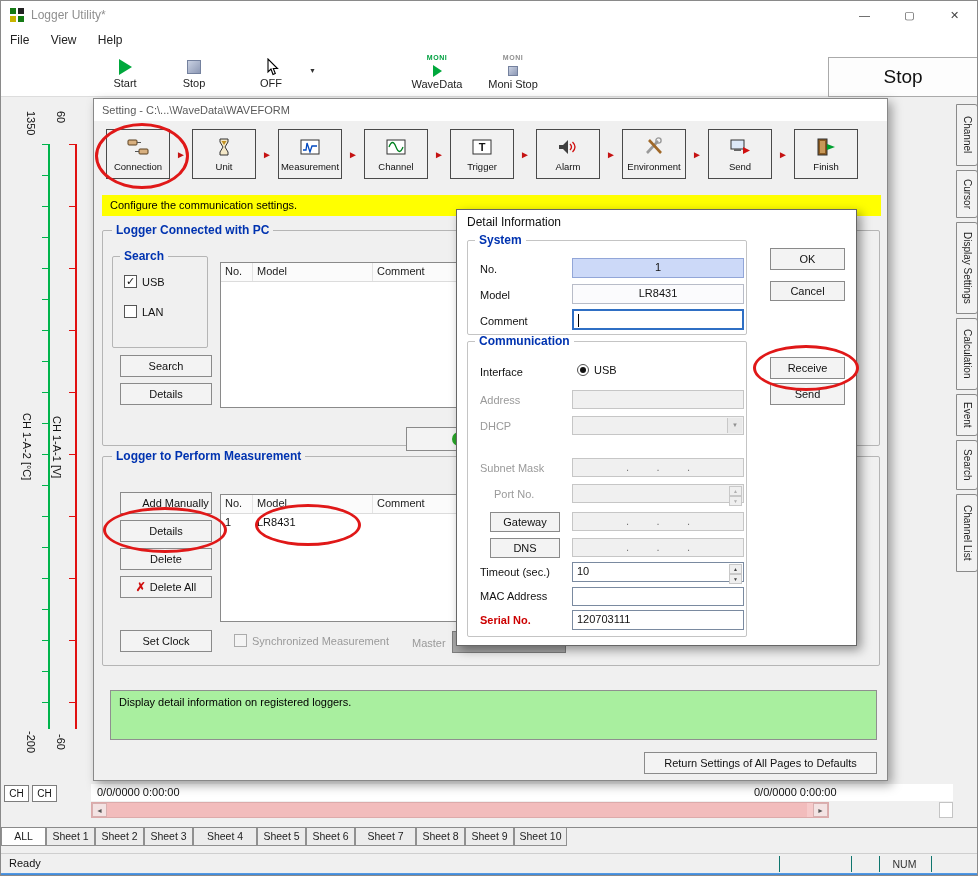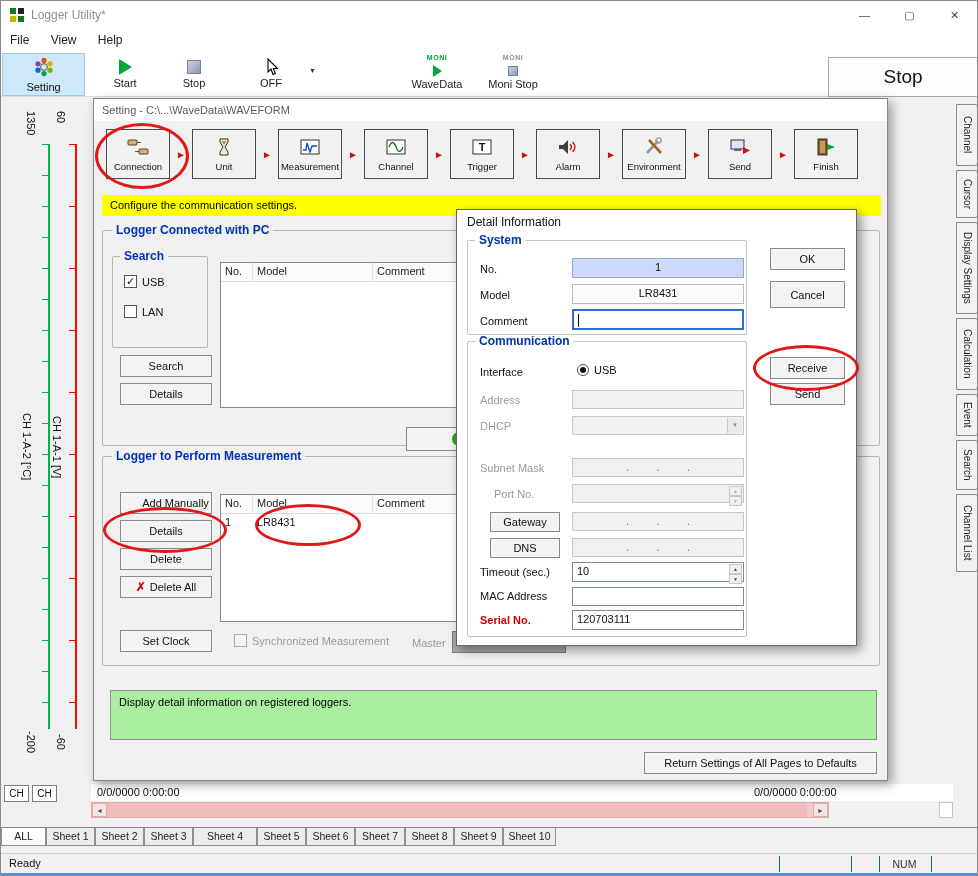--- a/index.html
+++ b/index.html
@@ -122,34 +122,20 @@
     </span>
   </div>
 
   <div class="menubar">
     <span class="menu-item">File</span>
     <span class="menu-item">View</span>
     <span class="menu-item">Help</span>
   </div>
 
   <div class="toolbar">
-    <div class="setting-btn">
-      <span>
-        <svg width="20" height="20" viewBox="0 0 20 20">
-            <circle cx="10" cy="3.4" r="2.6" fill="#e05010"></circle>
-            <circle cx="16" cy="6.8" r="2.6" fill="#f0a800"></circle>
-            <circle cx="16" cy="13.2" r="2.6" fill="#78b400"></circle>
-            <circle cx="10" cy="16.6" r="2.6" fill="#00a050"></circle>
-            <circle cx="4" cy="13.2" r="2.6" fill="#0068c8"></circle>
-            <circle cx="4" cy="6.8" r="2.6" fill="#9040a8"></circle>
-            <circle cx="10" cy="10" r="3.4" fill="#e0e0e0" stroke="#555"></circle>
-          </svg>
-      </span>
-      <div class="tlabel">Setting</div>
-    </div>
     <div class="titem" style="left:95px;width:58px;">
       <div class="ticon">
           <span class="tri-green"></span>
         </div>
       <div>Start</div>
     </div>
     <div class="titem" style="left:167px;width:52px;">
       <div class="ticon">
           <span class="sq"></span>
         </div>
@@ -214,21 +200,21 @@
   <div class="scorner"></div>
 
   <div class="sheetbar">
     <div class="stab active" style="width:45px;">ALL</div>
     <div class="stab" style="width:49px;">Sheet 1</div>
     <div class="stab" style="width:49px;">Sheet 2</div>
     <div class="stab" style="width:49px;">Sheet 3</div>
     <div class="stab" style="width:64px;">Sheet 4</div>
     <div class="stab" style="width:49px;">Sheet 5</div>
     <div class="stab" style="width:49px;">Sheet 6</div>
-    <div class="stab" style="width:50px;">Sheet 7</div>
+    <div class="stab" style="width:61px;">Sheet 7</div>
     <div class="stab" style="width:49px;">Sheet 8</div>
     <div class="stab" style="width:49px;">Sheet 9</div>
     <div class="stab" style="width:53px;">Sheet 10</div>
   </div>
 
   <div class="statusbar">
     <span style="position:absolute;left:8px;top:3px;font-size:11px;">Ready</span>
     <span class="sseg" style="left:778px;width:70px;"></span>
     <span class="sseg" style="left:850px;width:26px;"></span>
     <span class="sseg" style="left:878px;width:50px;">NUM</span>
@@ -424,21 +410,21 @@
     </div>
 
     <span class="flabel" style="left:23px;top:105px;">Comment</span>
     <div class="field comment-field" style="left:115px;top:99px;width:172px;">
       <span class="caret"></span><span></span>
     </div>
 
     <div class="btn" style="left:313px;top:38px;width:75px;height:22px;">
       <span>OK</span>
     </div>
-    <div class="btn" style="left:313px;top:71px;width:75px;height:27px;">
+    <div class="btn" style="left:313px;top:71px;width:75px;height:20px;">
       <span>Cancel</span>
     </div>
     <div class="btn" style="left:313px;top:147px;width:75px;height:22px;">
       <span>Receive</span>
     </div>
     <div class="btn" style="left:313px;top:173px;width:75px;height:22px;">
       <span>Send</span>
     </div>
 
     <div class="group" style="left:10px;top:131px;width:280px;height:296px;border-color:#c4c4c4;"></div>

